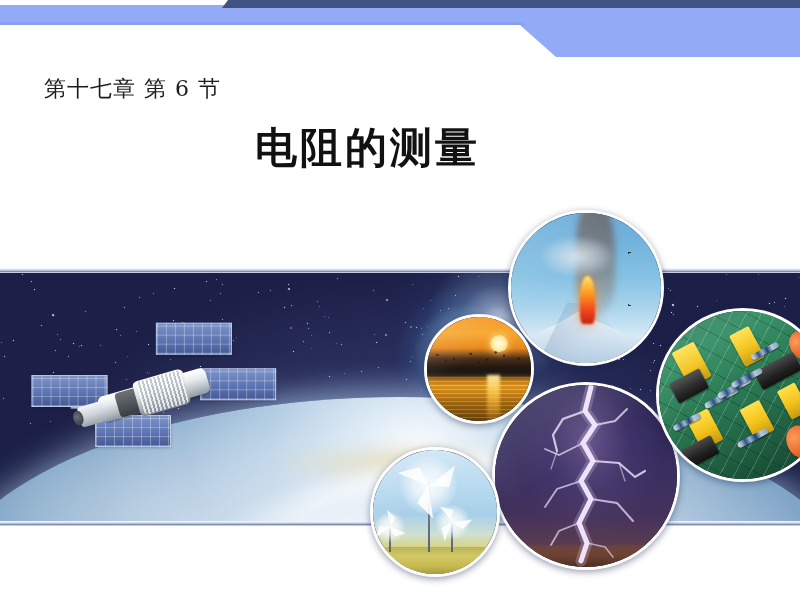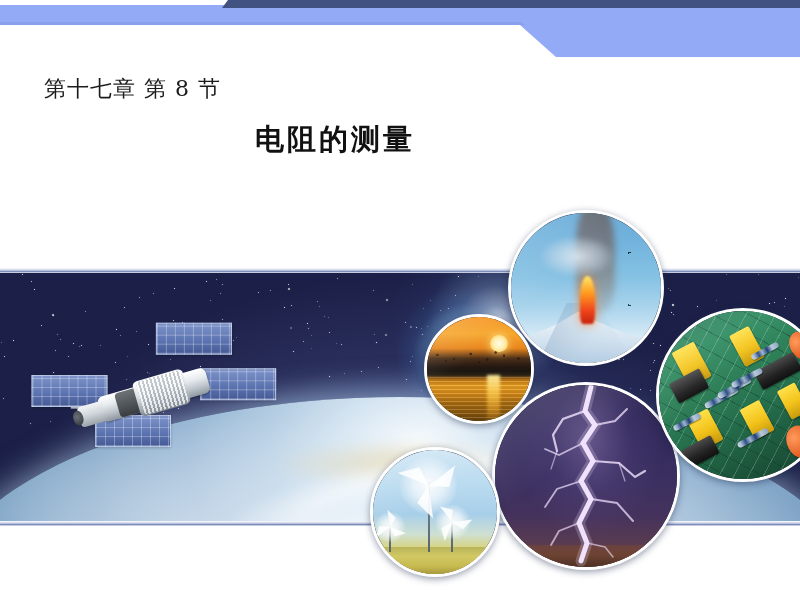--- a/index.html
+++ b/index.html
@@ -18,21 +18,21 @@
 
   
   .kicker{
     position:absolute;left:44px;top:74px;
     font-size:22px;letter-spacing:1px;color:#1b1b1b;
     font-family:"DejaVu Serif","Liberation Serif",serif;
     white-space:nowrap;
   }
   .maintitle{
     position:absolute;left:255px;top:120px;
-    font-size:29px;font-weight:700;color:#111;letter-spacing:3px;
+    font-size:42px;font-weight:700;color:#111;letter-spacing:3px;
     font-family:"DejaVu Sans","Liberation Sans",sans-serif;
     white-space:nowrap;
   }
 
   
   .band{
     position:absolute;left:0;top:268px;width:800px;height:258px;
   }
   .band-rule-top,.band-rule-bot{
     position:absolute;left:0;width:800px;height:5px;
@@ -300,21 +300,21 @@
     <svg width="800" height="80" viewBox="0 0 800 80" xmlns="http://www.w3.org/2000/svg">
 
       <polygon points="0,5 800,5 800,57 556,57 520,25 0,25" fill="#93aaf7"></polygon>
 
       <polygon points="0,22 520,22 526,25 0,25" fill="#8298e4" opacity=".55"></polygon>
 
       <polygon points="228,0 800,0 800,8 222,8" fill="#415181"></polygon>
     </svg>
   </div>
 
-  <div class="kicker">第十七章  第 8 节</div>
+  <div class="kicker">第十七章  第 6 节</div>
   <div class="maintitle">电阻的测量</div>
 
   <div class="band">
     <div class="band-rule-top"></div>
     <div class="band-photo">
       <div class="sky"></div>
       <div class="stars" id="stars">
           <i style="left:18.51%;top:28.63%;opacity:0.96;width:1px;height:1px"></i>
           <i style="left:95.30%;top:58.72%;opacity:0.94;width:1px;height:1px"></i>
           <i style="left:21.73%;top:6.14%;opacity:0.98;width:1px;height:1px"></i>

